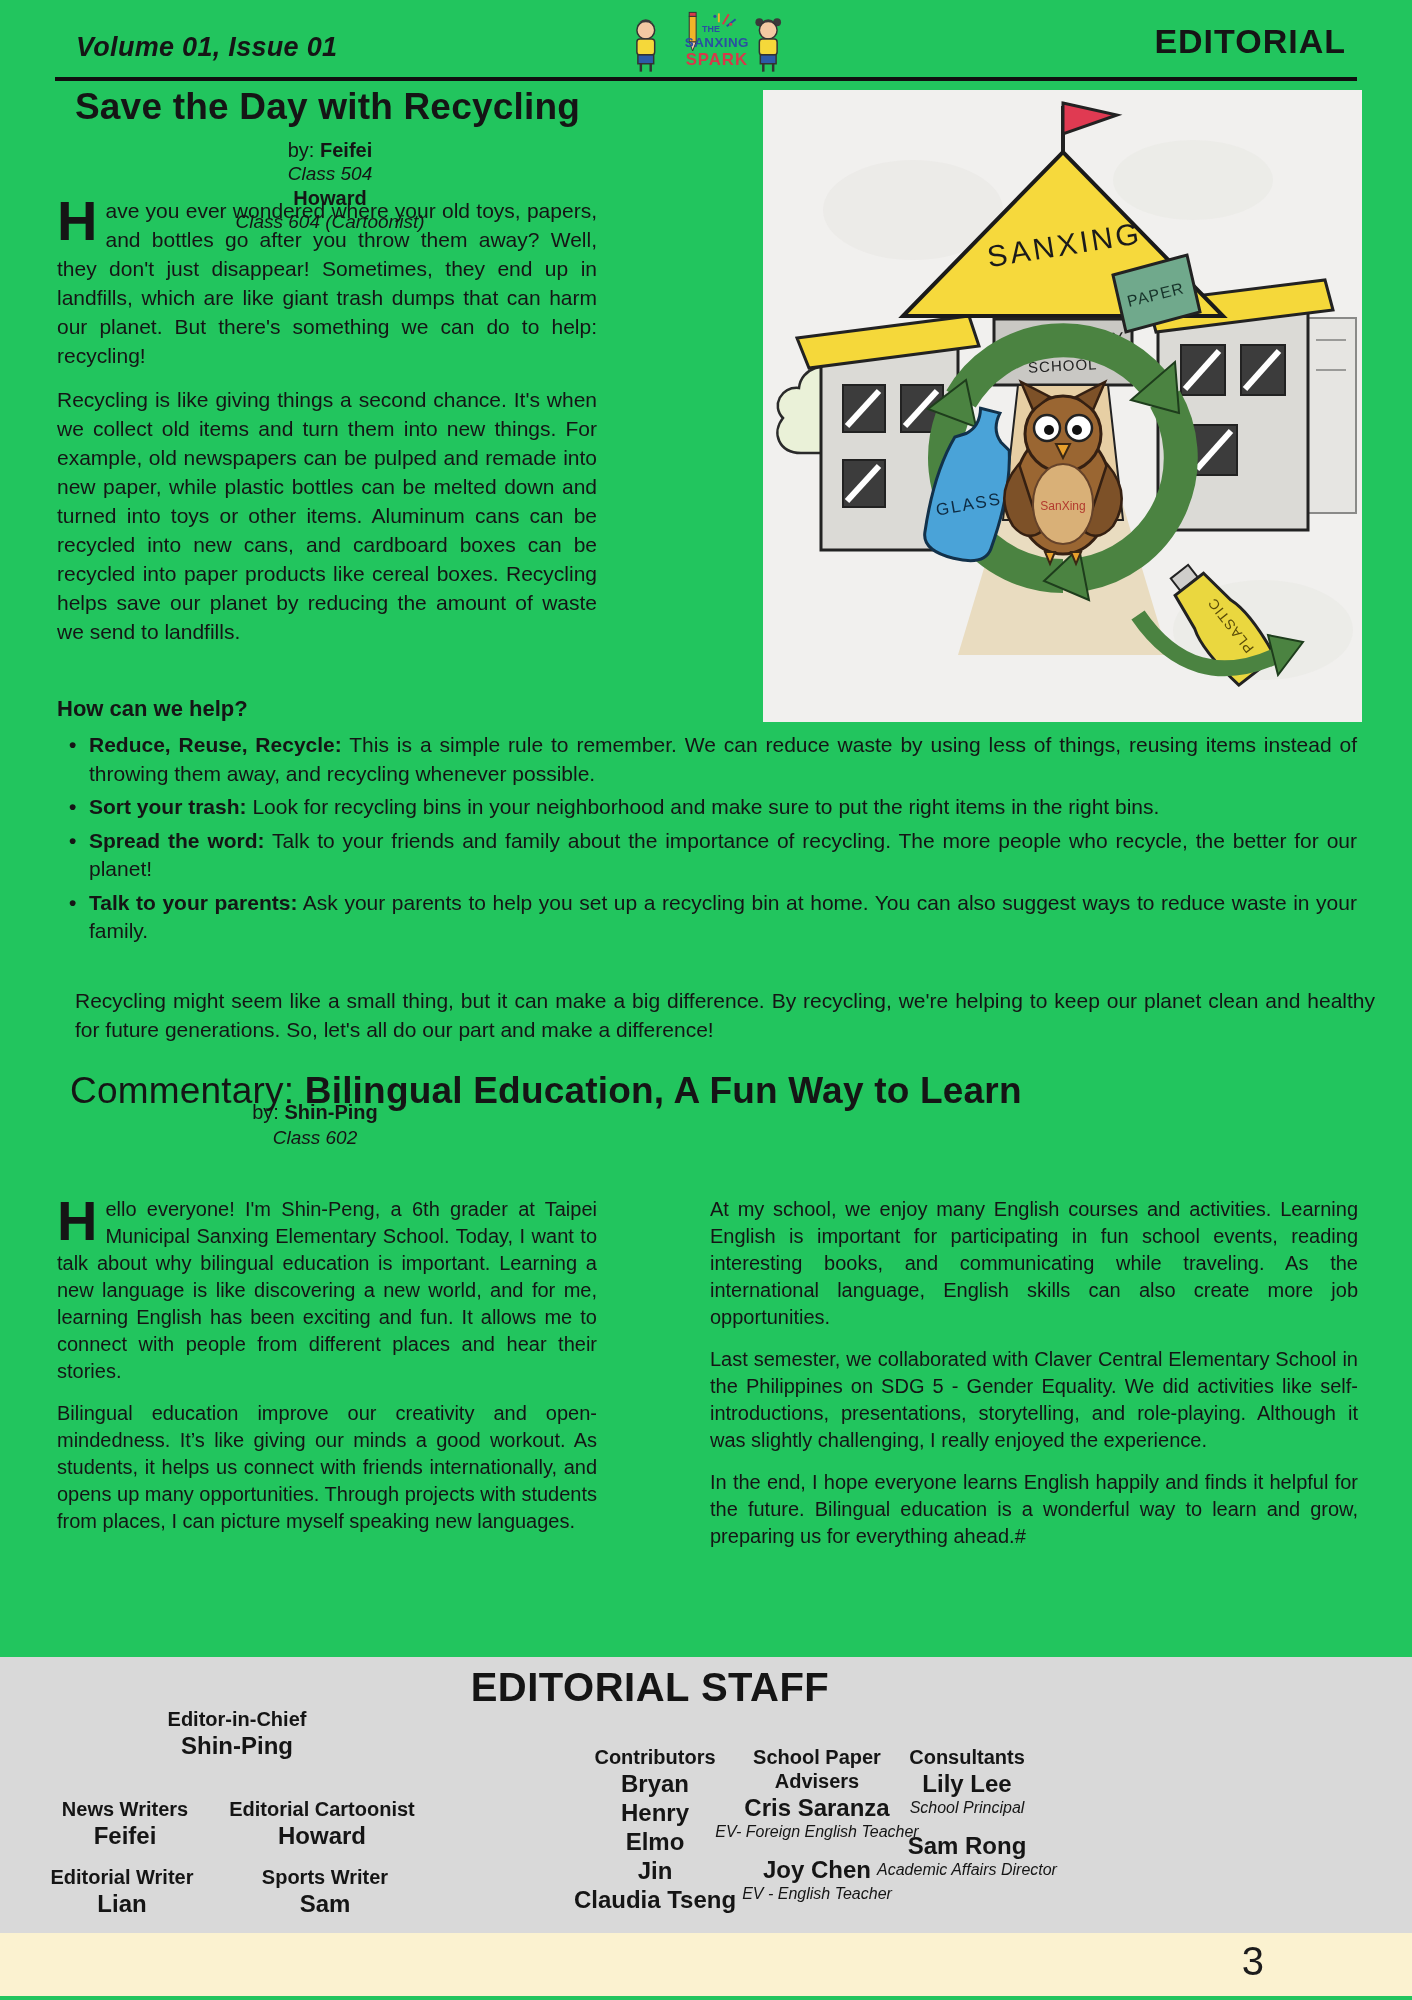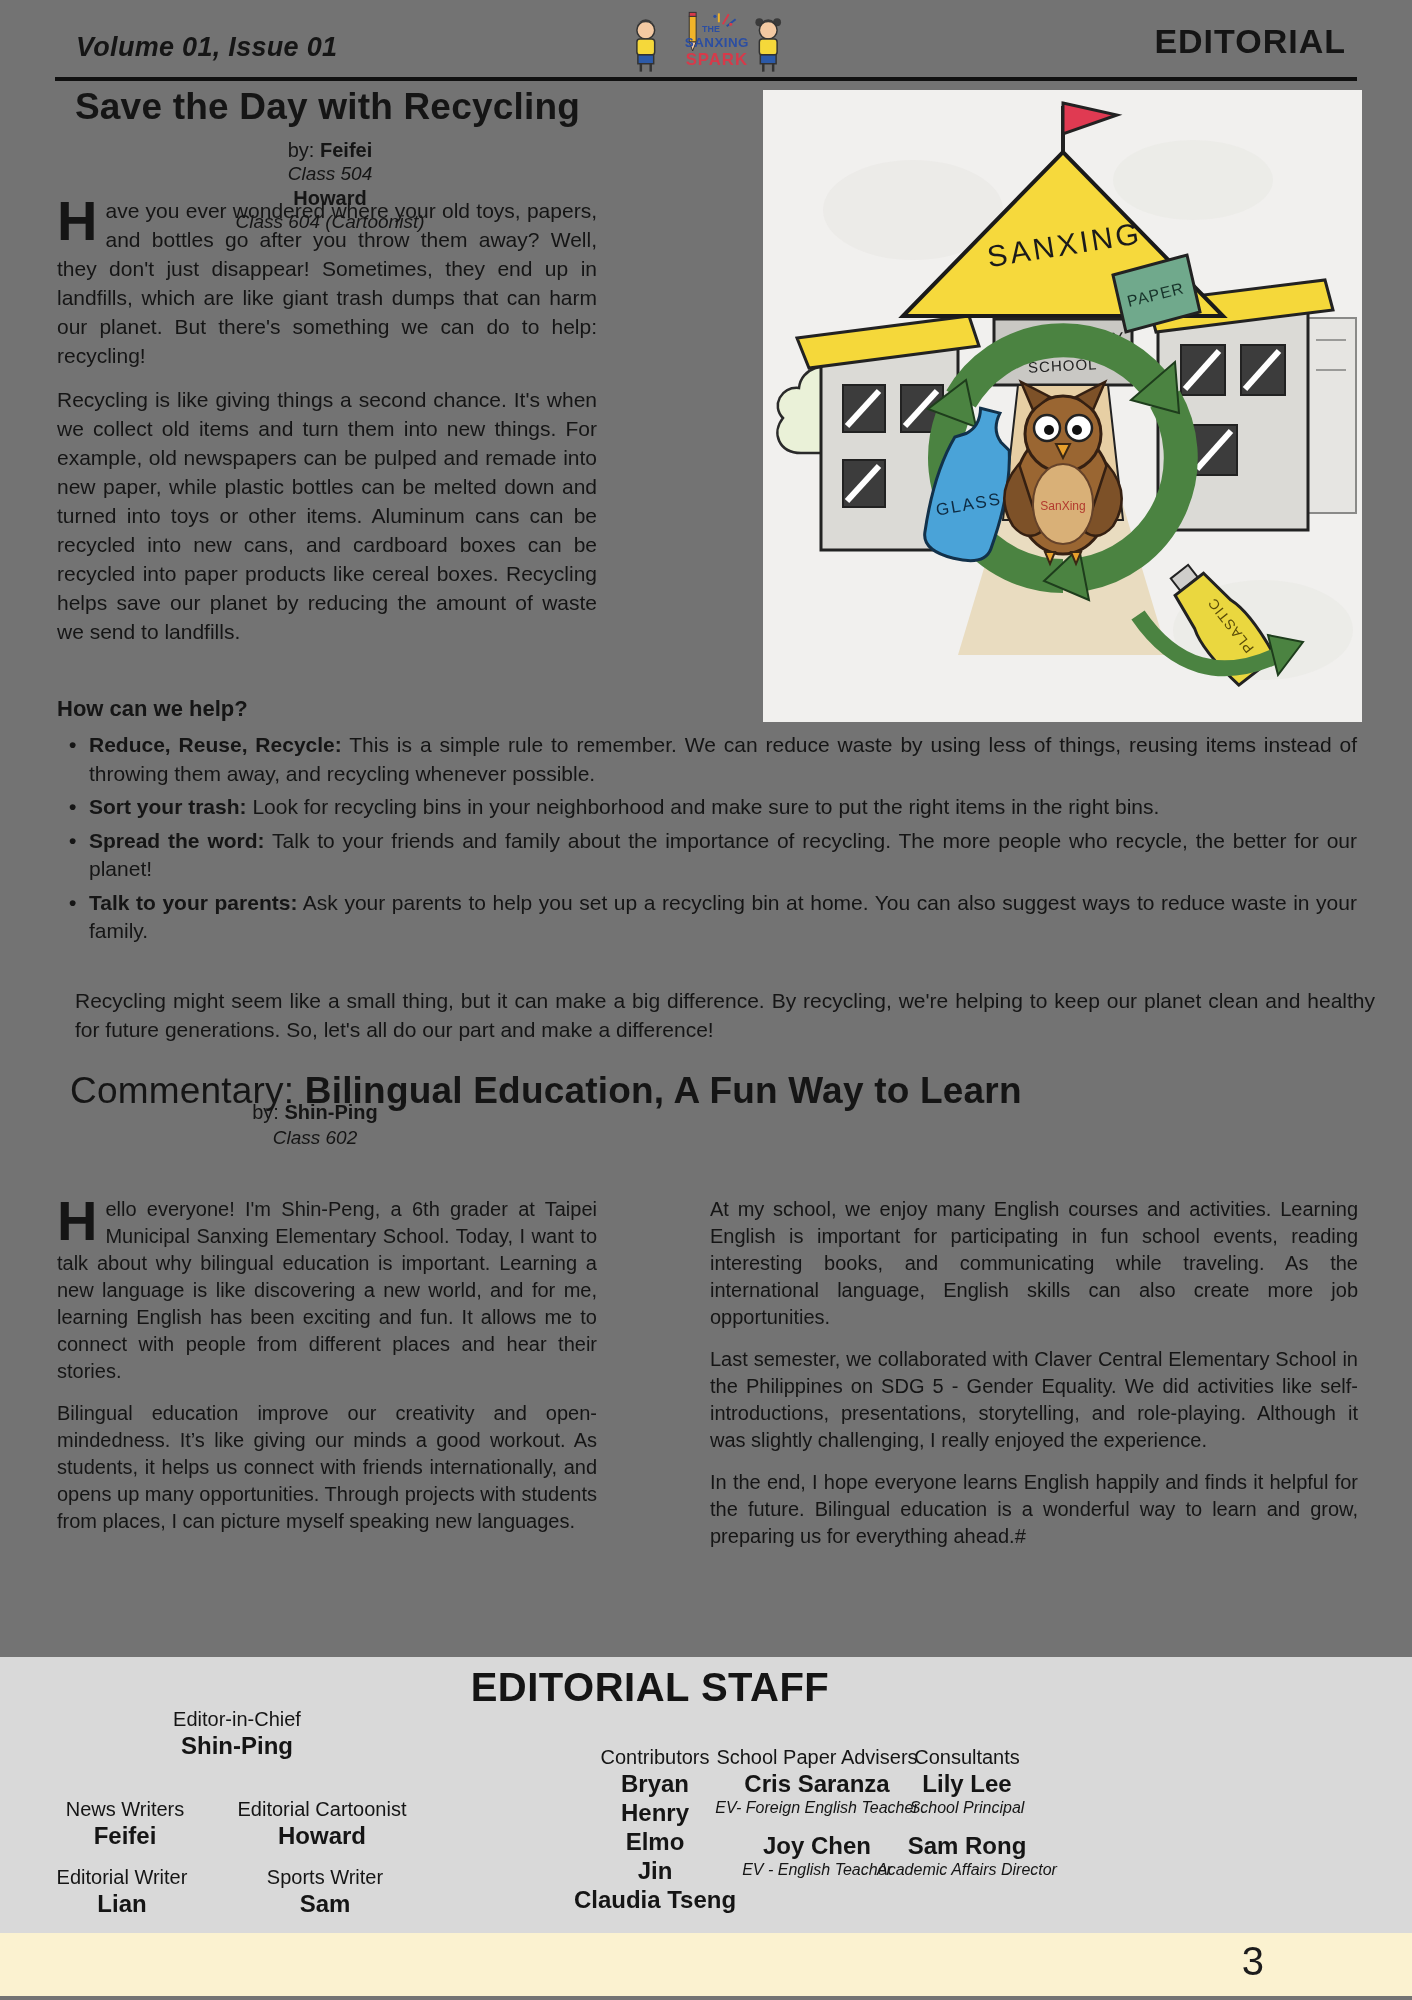--- a/index.html
+++ b/index.html
@@ -1,19 +1,19 @@
 <!DOCTYPE html>
 <html style="--rule: #101010; --footer-bg: #d9d9d9; --pagebar-bg: #fbf2d0; --accent-red: #d63a4a; --accent-blue: #2b4ea2; --recycle-green: #4b8341; --roof-yellow: #f5d83a;"><head>
 <meta charset="utf-8">
 <title>EDITORIAL</title>
 <style>
   html,body{margin:0;padding:0;background:#ffffff;}
   .page{
     position:relative; width:1412px; height:2000px; margin:0 auto;
-    background:#737373; overflow:hidden;
+    background:#22c55e; overflow:hidden;
     font-family:"Liberation Sans", sans-serif; color:#151515;
   }
   
   .masthead-volume{
     position:absolute; left:76px; top:32px;
     font-size:27px; font-weight:700; font-style:italic; letter-spacing:.3px;
   }
   .masthead-section{
     position:absolute; right:66px; top:22px;
     font-size:34px; font-weight:700; letter-spacing:1px;
@@ -85,21 +85,21 @@
   
   .staff-band{
     position:absolute; left:0; top:1657px; width:1412px; height:276px;
     background:var(--footer-bg,#d9d9d9);
   }
   .staff-heading{
     position:absolute; left:0; top:8px; width:1300px; text-align:center;
     font-size:40px; font-weight:700; letter-spacing:.5px;
   }
   .staff-block{ position:absolute; text-align:center; }
-  .staff-block .role{ font-size:20px; line-height:24px; }
+  .staff-block .role{ font-size:20px; line-height:24px;font-weight:bold; }
   .staff-block .sname{ font-size:24px; font-weight:700; line-height:29px; }
   .staff-block .stitle{ font-size:16px; font-style:italic; line-height:19px; }
   .staff-gap{ height:14px; }
   .blk-eic{ left:137px; top:50px; width:200px; }
   .blk-news{ left:35px; top:140px; width:180px; }
   .blk-cartoonist{ left:212px; top:140px; width:220px; }
   .blk-edwriter{ left:32px; top:208px; width:180px; }
   .blk-sports{ left:215px; top:208px; width:220px; }
   .blk-contrib{ left:555px; top:88px; width:200px; }
   .blk-advisers{ left:712px; top:88px; width:210px; }

